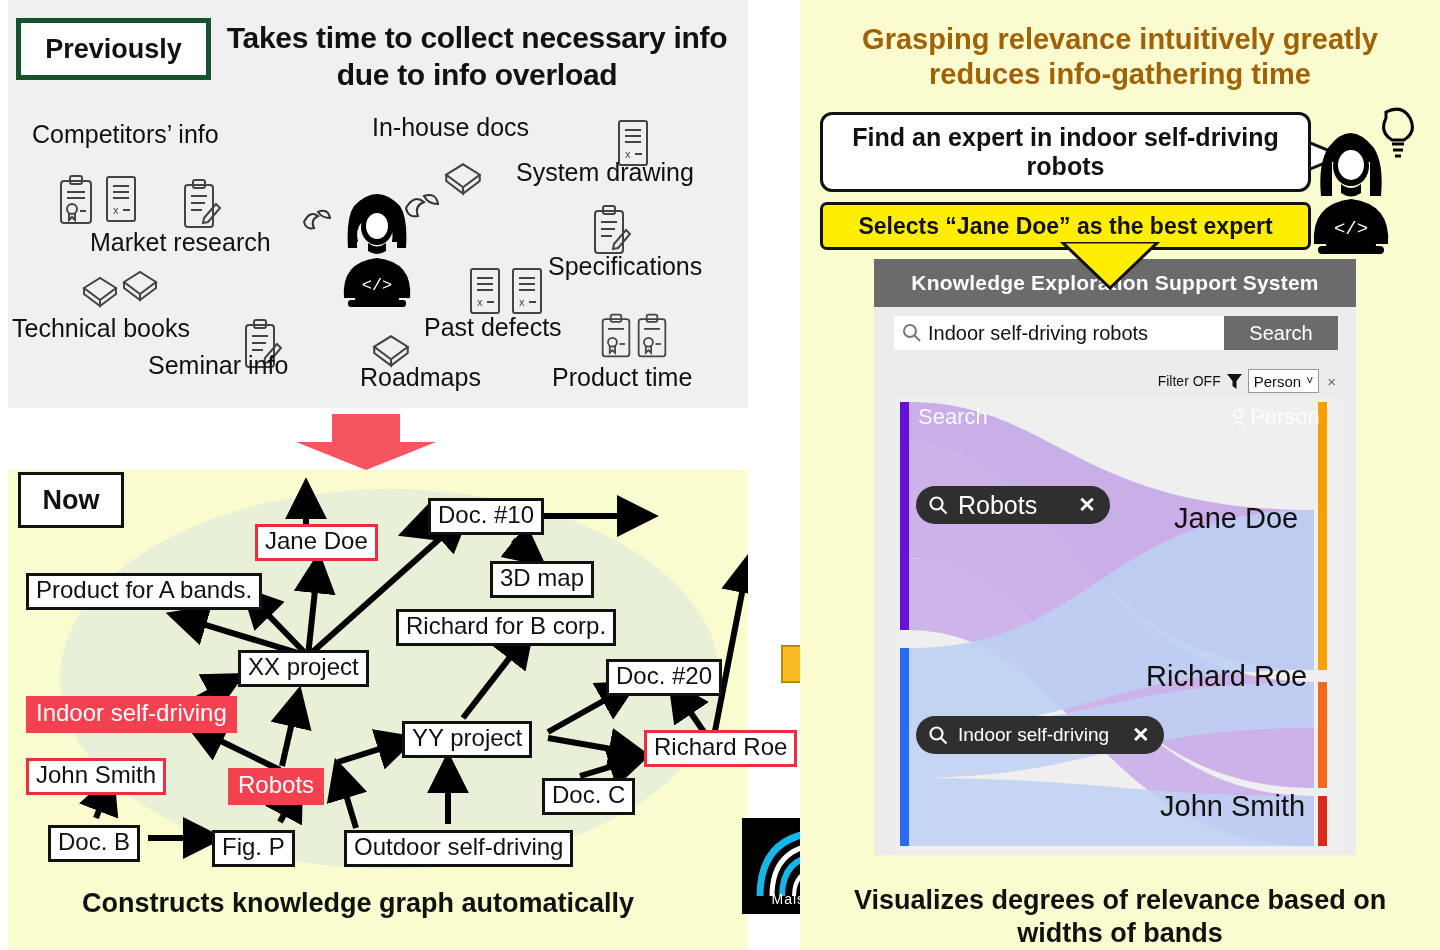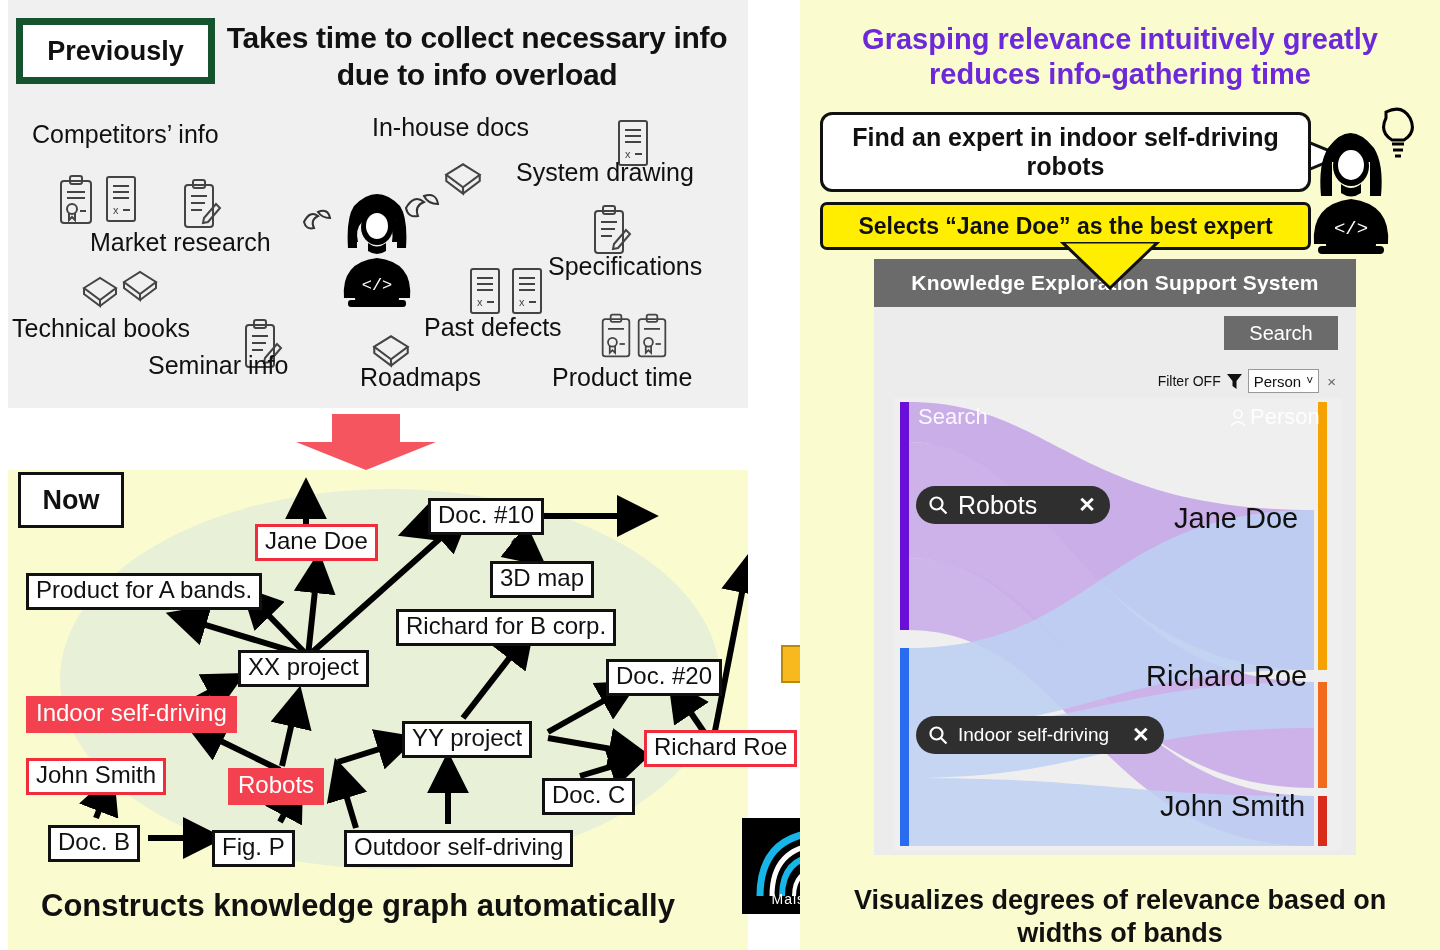--- a/index.html
+++ b/index.html
@@ -12,21 +12,21 @@
   }
   .abs{position:absolute;}
 
   
   #panel-previously{
     left:8px;top:0px;width:740px;height:408px;
     background:#f0f0f0;
   }
   #prev-badge{
     left:16px;top:18px;width:185px;height:52px;
-    background:#ffffff;border:7px solid #14532d;
+    background:#ffffff;border:5px solid #14532d;
     display:flex;align-items:center;justify-content:center;
     font-size:27px;font-weight:bold;color:#111;
   }
   #prev-title{
     left:212px;top:20px;width:530px;
     font-size:30px;font-weight:bold;color:#111;
     text-align:center;line-height:1.22;
     letter-spacing:-0.3px;
   }
 
@@ -44,42 +44,42 @@
     background:#fbfbd0;
   }
   #now-badge{
     left:18px;top:472px;width:100px;height:50px;
     background:#ffffff;border:3px solid #111;
     display:flex;align-items:center;justify-content:center;
     font-size:27px;font-weight:bold;color:#111;
   }
   #now-caption{
     left:8px;top:888px;width:700px;text-align:center;
-    font-size:31px;font-weight:bold;color:#111;
+    font-size:27px;font-weight:bold;color:#111;
   }
   
   .gnode{
     position:absolute;
     background:#ffffff;border:3px solid #111;
     font-size:24px;color:#111;white-space:nowrap;
     padding:1px 7px 3px 7px;
     line-height:1.12;
     z-index:4;
   }
   .gnode.red{ border-color:#ef2d3c; }
   .gnode.filled{ background:#f4414f;border-color:#f4414f;color:#ffffff;font-weight:normal; }
 
   
   #panel-right{
     left:800px;top:0px;width:640px;height:950px;
     background:#fbfbd0;
   }
   #right-title{
     left:812px;top:22px;width:616px;text-align:center;
-    font-size:29px;font-weight:bold;color:#6d28d9;line-height:1.2;
+    font-size:29px;font-weight:bold;color:#a16207;line-height:1.2;
   }
   #speech-bubble{
     left:820px;top:112px;width:485px;height:74px;
     background:#ffffff;border:3px solid #111;border-radius:12px;
     display:flex;align-items:center;justify-content:center;
     text-align:center;font-size:25px;font-weight:bold;color:#111;
     line-height:1.18;z-index:6;
   }
   #yellow-banner{
     left:820px;top:202px;width:485px;height:42px;
@@ -422,20 +422,27 @@
 <svg class="abs" style="left:1060px;top:242px;z-index:7" width="100" height="48" viewBox="0 0 100 48">
   <path d="M2 0 L98 0 L50 46 Z" fill="#ffee00" stroke="#111" stroke-width="3"></path>
 </svg>
 
 <div class="abs" id="app-window"></div>
 <div class="abs" id="app-titlebar">
   <span>Knowledge Exploration Support System</span>
 </div>
 
 <div class="abs" id="search-row">
+  <div id="search-input-box">
+    <svg width="22" height="22" viewBox="0 0 22 22" style="margin-left:7px">
+      <circle cx="9" cy="9" r="6" fill="none" stroke="#777" stroke-width="2"></circle>
+      <line x1="13.5" y1="13.5" x2="19" y2="19" stroke="#777" stroke-width="2"></line>
+    </svg>
+    <span id="search-input-text" title="Search keywords">Indoor  self-driving  robots</span>
+  </div>
   <div id="search-button">
     <span>Search</span>
   </div>
 </div>
 
 <div class="abs" id="filter-row">
   <span id="filter-label">Filter OFF</span>
   <svg width="15" height="17" viewBox="0 0 15 17">
     <path d="M0 1 L15 1 L9.5 8 L9.5 16 L5.5 13 L5.5 8 Z" fill="#111"></path>
   </svg>

